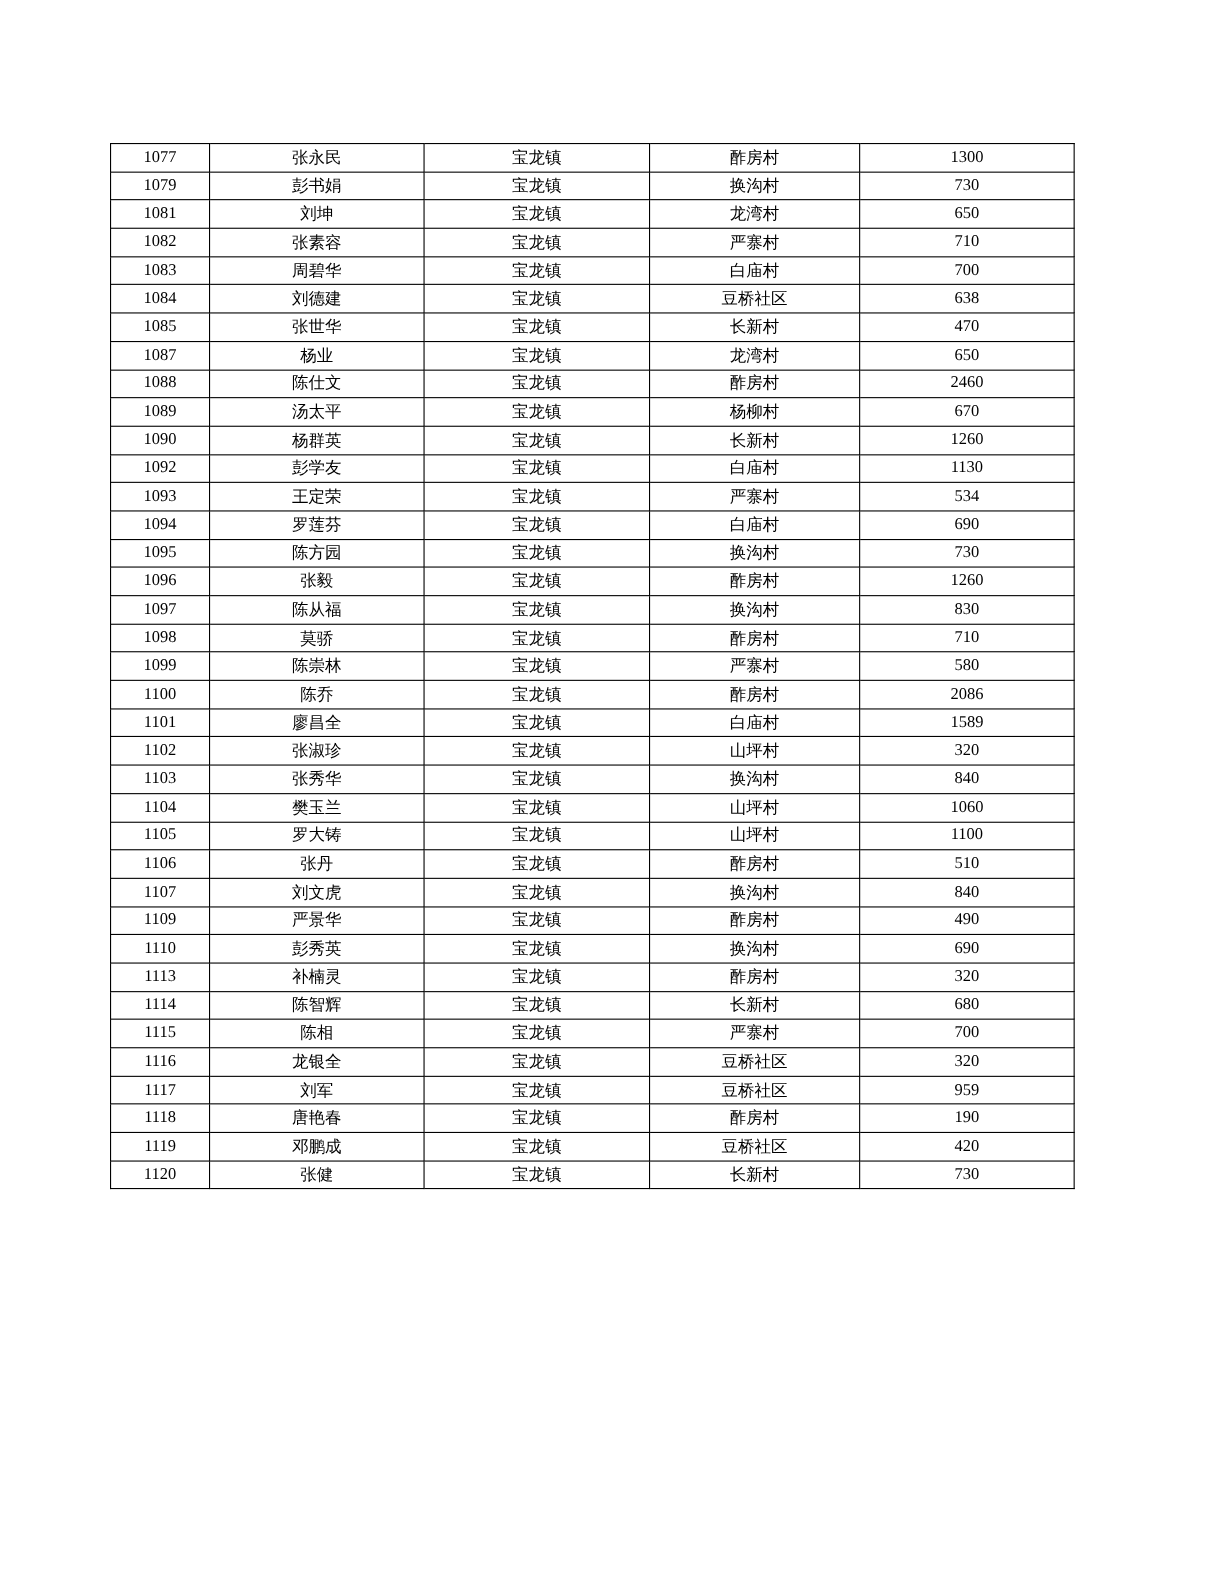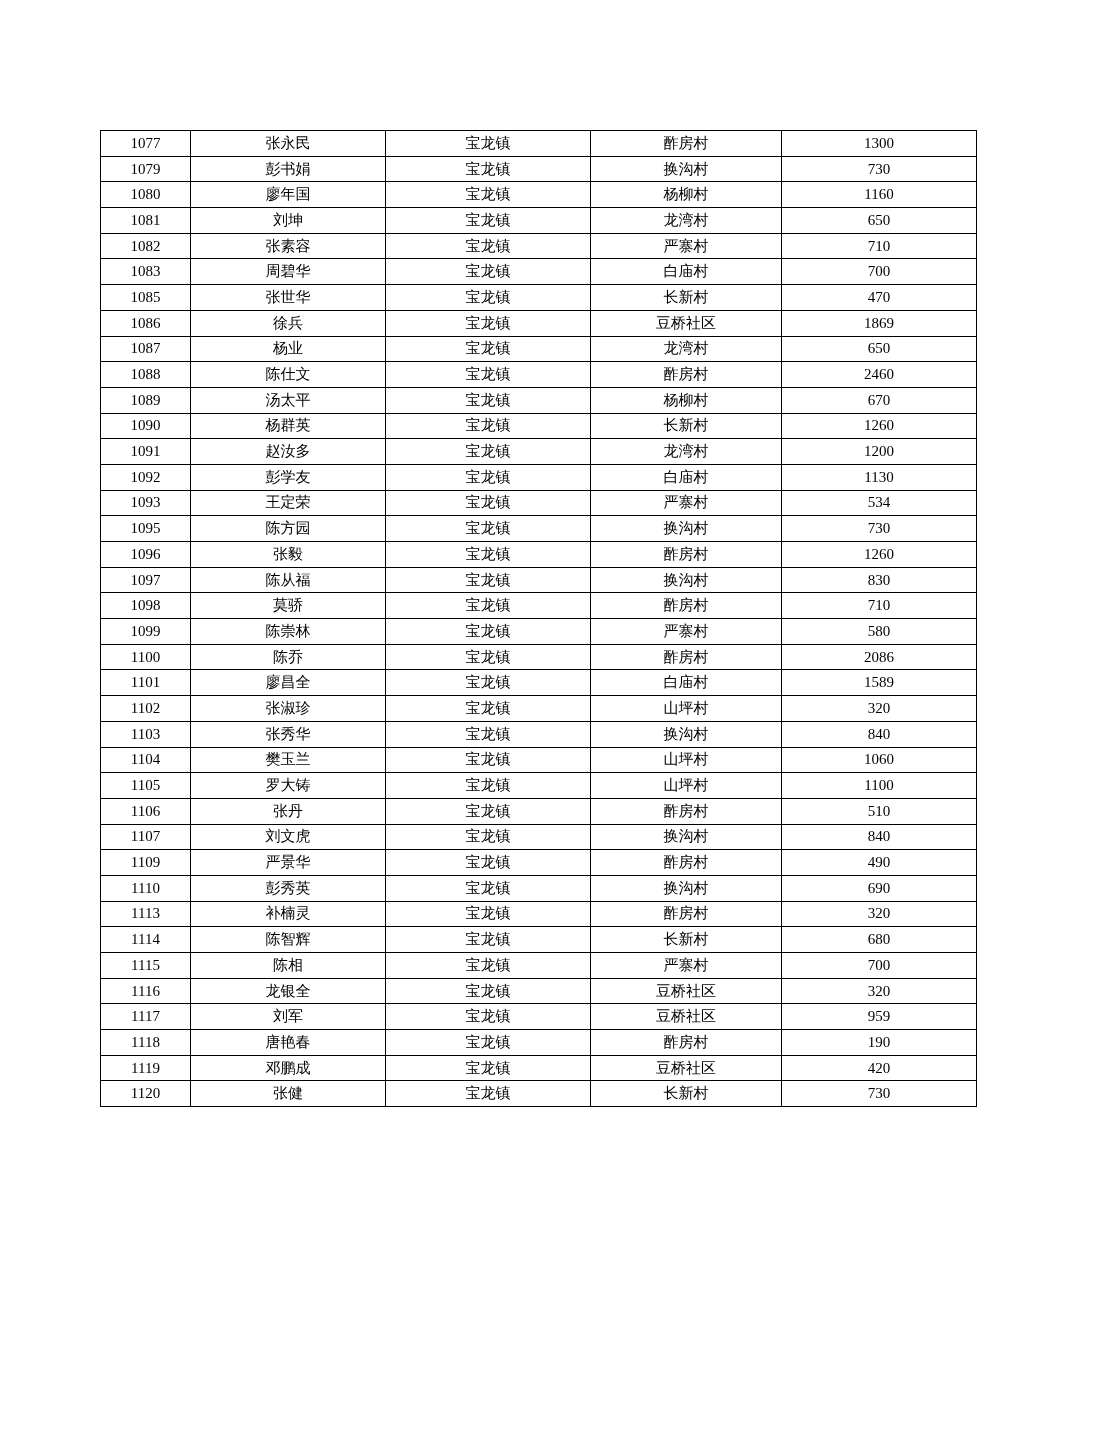--- a/index.html
+++ b/index.html
@@ -66,27 +66,20 @@
             <td>1300</td>
           </tr>
           <tr>
             <td>1079</td>
             <td>彭书娟</td>
             <td>宝龙镇</td>
             <td>换沟村</td>
             <td>730</td>
           </tr>
           <tr>
-            <td>1080</td>
-            <td>廖年国</td>
-            <td>宝龙镇</td>
-            <td>杨柳村</td>
-            <td>1160</td>
-          </tr>
-          <tr>
             <td>1081</td>
             <td>刘坤</td>
             <td>宝龙镇</td>
             <td>龙湾村</td>
             <td>650</td>
           </tr>
           <tr>
             <td>1082</td>
             <td>张素容</td>
             <td>宝龙镇</td>
@@ -94,34 +87,34 @@
             <td>710</td>
           </tr>
           <tr>
             <td>1083</td>
             <td>周碧华</td>
             <td>宝龙镇</td>
             <td>白庙村</td>
             <td>700</td>
           </tr>
           <tr>
+            <td>1084</td>
+            <td>刘德建</td>
+            <td>宝龙镇</td>
+            <td>豆桥社区</td>
+            <td>638</td>
+          </tr>
+          <tr>
             <td>1085</td>
             <td>张世华</td>
             <td>宝龙镇</td>
             <td>长新村</td>
             <td>470</td>
           </tr>
           <tr>
-            <td>1086</td>
-            <td>徐兵</td>
-            <td>宝龙镇</td>
-            <td>豆桥社区</td>
-            <td>1869</td>
-          </tr>
-          <tr>
             <td>1087</td>
             <td>杨业</td>
             <td>宝龙镇</td>
             <td>龙湾村</td>
             <td>650</td>
           </tr>
           <tr>
             <td>1088</td>
             <td>陈仕文</td>
             <td>宝龙镇</td>
@@ -136,39 +129,39 @@
             <td>670</td>
           </tr>
           <tr>
             <td>1090</td>
             <td>杨群英</td>
             <td>宝龙镇</td>
             <td>长新村</td>
             <td>1260</td>
           </tr>
           <tr>
-            <td>1091</td>
-            <td>赵汝多</td>
-            <td>宝龙镇</td>
-            <td>龙湾村</td>
-            <td>1200</td>
-          </tr>
-          <tr>
             <td>1092</td>
             <td>彭学友</td>
             <td>宝龙镇</td>
             <td>白庙村</td>
             <td>1130</td>
           </tr>
           <tr>
             <td>1093</td>
             <td>王定荣</td>
             <td>宝龙镇</td>
             <td>严寨村</td>
             <td>534</td>
+          </tr>
+          <tr>
+            <td>1094</td>
+            <td>罗莲芬</td>
+            <td>宝龙镇</td>
+            <td>白庙村</td>
+            <td>690</td>
           </tr>
           <tr>
             <td>1095</td>
             <td>陈方园</td>
             <td>宝龙镇</td>
             <td>换沟村</td>
             <td>730</td>
           </tr>
           <tr>
             <td>1096</td>

